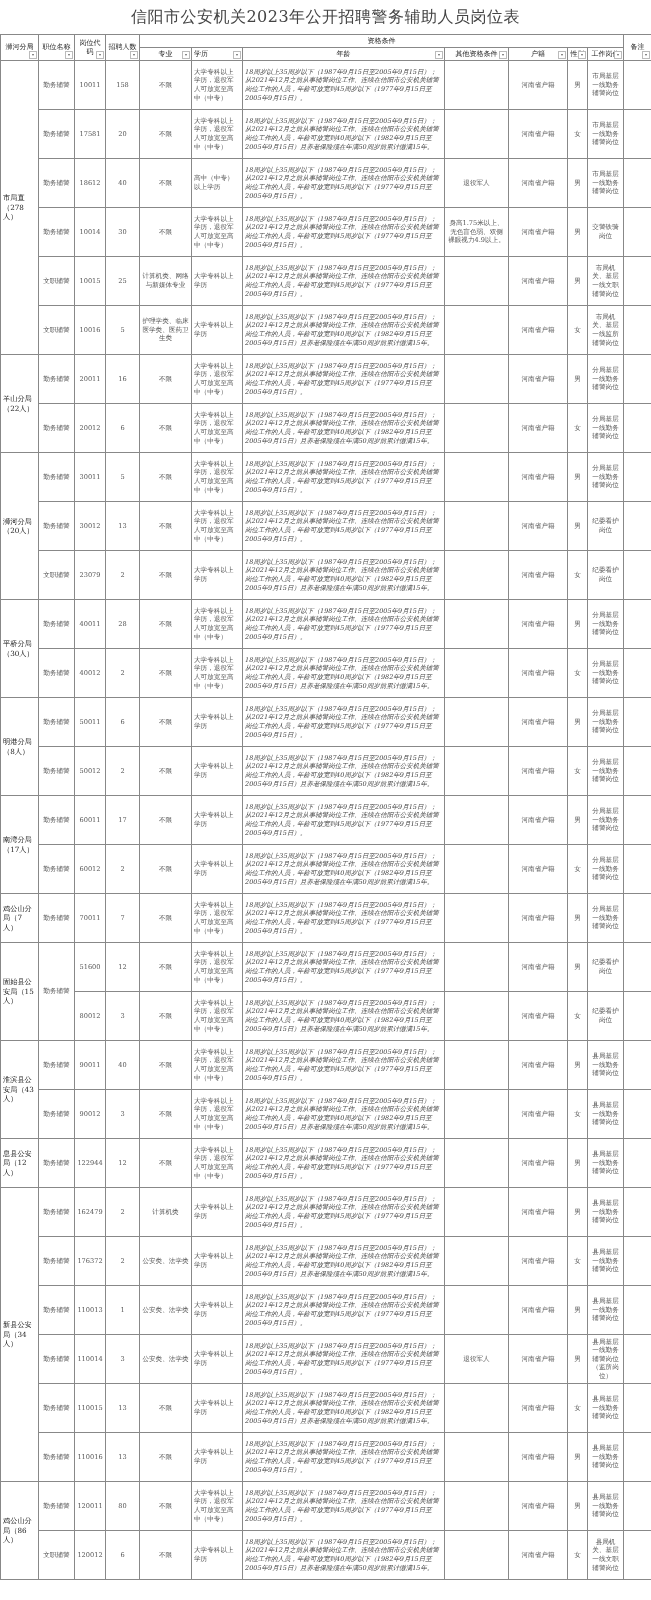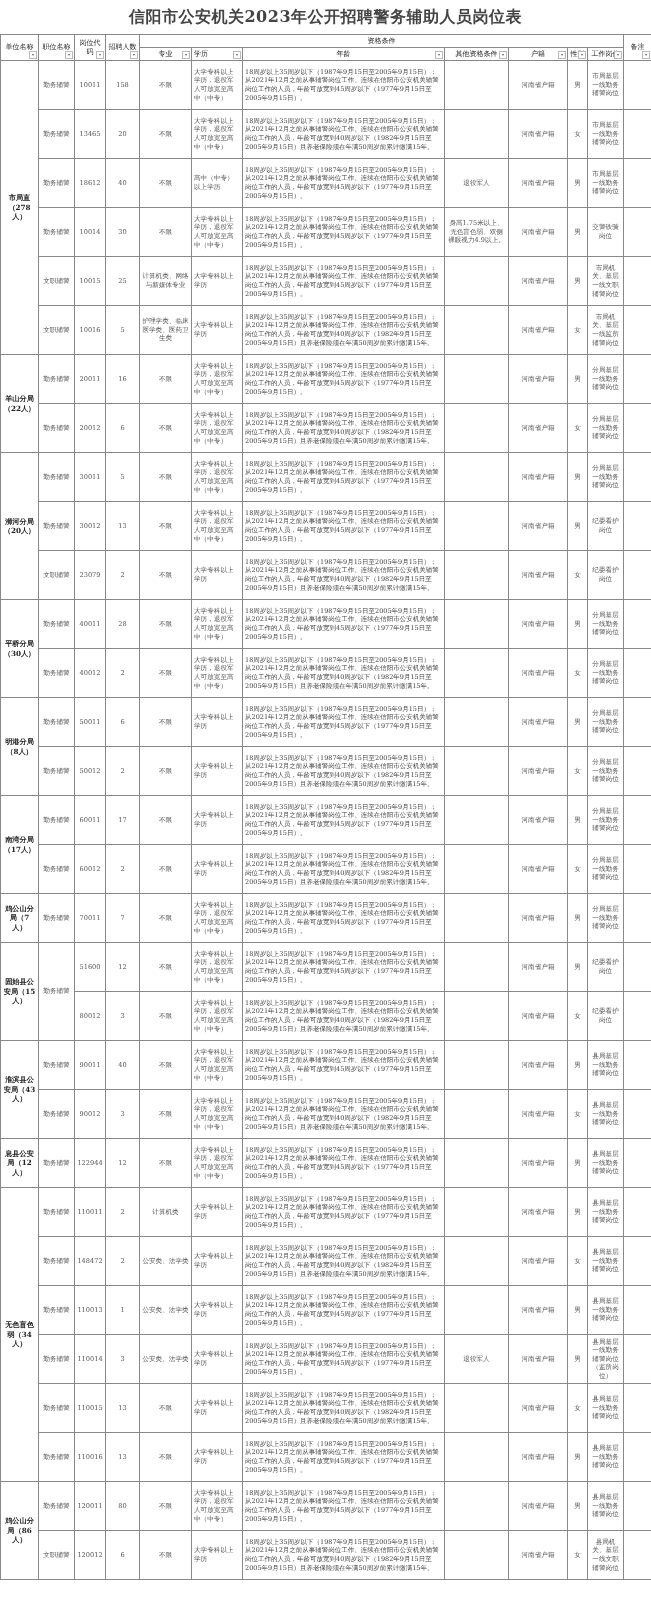--- a/index.html
+++ b/index.html
@@ -1,25 +1,25 @@
 <!DOCTYPE html>
 <html><head>
 <meta charset="utf-8">
 <style>
   html, body { margin:0; padding:0; background:#fff; }
   body { width:651px; height:1600px; overflow:hidden; font-family:"DejaVu Serif","Liberation Serif",serif; color:#333; }
-  .title { height:34px; line-height:34px; text-align:center; font-size:16px; color:#444; letter-spacing:0.5px;font-weight:bold; }
+  .title { height:34px; line-height:34px; text-align:center; font-size:16px; color:#444; letter-spacing:0.5px; }
   table { border-collapse:collapse; table-layout:fixed; width:651px; }
   td, th { border:1px solid #888; padding:0 2px; font-size:6.6px; line-height:8.6px; vertical-align:middle; overflow:hidden; }
   th { font-weight:normal; font-family:"DejaVu Sans","Liberation Sans",sans-serif; font-size:7px; color:#222; position:relative; height:12px; }
   th .dd { position:absolute; right:1px; bottom:1px; width:6px; height:6px; border:1px solid #bbb; font-size:4px; line-height:6px; text-align:center; color:#666; background:#fff; }
   .c { text-align:center; }
   .l { text-align:left; }
-  .unit { font-weight:bold; text-align:center; font-size:7.2px; line-height:9.5px; color:#222; }
-  .age { color:#444; font-size:6.5px; line-height:8.7px; padding-left:2px; }
+  .unit { font-weight:normal; font-size:7.2px; line-height:9.5px; color:#222; }
+  .age { color:#444; font-size:6.5px; line-height:8.7px; padding-left:2px;font-style:italic; }
   .muted { color:#555; }
   tr.r { height:49px; }
 </style>
 </head>
 <body>
 
 <div class="title">信阳市公安机关2023年公开招聘警务辅助人员岗位表</div>
 
 <table>
   <colgroup>
@@ -31,21 +31,21 @@
       <col style="width:51px">
       <col style="width:202px">
       <col style="width:64px">
     <col style="width:59px">
       <col style="width:20px">
       <col style="width:36px">
       <col style="width:28px">
   </colgroup>
   <thead>
     <tr style="height:13px">
-      <th rowspan="2"><span>单位名称</span><span class="dd">▾</span></th>
+      <th rowspan="2"><span>浉河分局</span><span class="dd">▾</span></th>
       <th rowspan="2"><span>职位名称</span><span class="dd">▾</span></th>
       <th rowspan="2"><span>岗位代码</span><span class="dd">▾</span></th>
       <th rowspan="2"><span>招聘人数</span><span class="dd">▾</span></th>
       <th colspan="7">资格条件</th>
       <th rowspan="2"><span>备注</span><span class="dd">▾</span></th>
     </tr>
     <tr style="height:13px">
       <th><span>专业</span><span class="dd">▾</span></th>
       <th class="l"><span>学历</span><span class="dd">▾</span></th>
       <th><span>年龄</span><span class="dd">▾</span></th>
@@ -65,21 +65,21 @@
         <td class="l muted">大学专科以上学历，退役军人可放宽至高中（中专）</td>
         <td class="l age">18周岁以上35周岁以下（1987年9月15日至2005年9月15日）；从2021年12月之前从事辅警岗位工作、连续在信阳市公安机关辅警岗位工作的人员，年龄可放宽到45周岁以下（1977年9月15日至2005年9月15日）。</td>
         <td class="c muted"></td>
         <td class="c muted">河南省户籍</td>
         <td class="c muted">男</td>
         <td class="c muted">市局基层一线勤务辅警岗位</td>
         <td class="c"></td>
       </tr>
       <tr class="r">
         <td class="c muted">勤务辅警</td>
-        <td class="c muted">13465</td>
+        <td class="c muted">17581</td>
         <td class="c muted">20</td>
         <td class="c muted">不限</td>
         <td class="l muted">大学专科以上学历，退役军人可放宽至高中（中专）</td>
         <td class="l age">18周岁以上35周岁以下（1987年9月15日至2005年9月15日）；从2021年12月之前从事辅警岗位工作、连续在信阳市公安机关辅警岗位工作的人员，年龄可放宽到40周岁以下（1982年9月15日至2005年9月15日）且养老保险须在年满50周岁前累计缴满15年。</td>
         <td class="c muted"></td>
         <td class="c muted">河南省户籍</td>
         <td class="c muted">女</td>
         <td class="c muted">市局基层一线勤务辅警岗位</td>
         <td class="c"></td>
       </tr>
@@ -358,36 +358,36 @@
         <td class="c muted">不限</td>
         <td class="l muted">大学专科以上学历，退役军人可放宽至高中（中专）</td>
         <td class="l age">18周岁以上35周岁以下（1987年9月15日至2005年9月15日）；从2021年12月之前从事辅警岗位工作、连续在信阳市公安机关辅警岗位工作的人员，年龄可放宽到45周岁以下（1977年9月15日至2005年9月15日）。</td>
         <td class="c muted"></td>
         <td class="c muted">河南省户籍</td>
         <td class="c muted">男</td>
         <td class="c muted">县局基层一线勤务辅警岗位</td>
         <td class="c"></td>
       </tr>
       <tr class="r">
-        <td rowspan="6" class="unit">无色盲色弱（34人）</td>
-        <td class="c muted">勤务辅警</td>
-        <td class="c muted">110011</td>
+        <td rowspan="6" class="unit">新县公安局（34人）</td>
+        <td class="c muted">勤务辅警</td>
+        <td class="c muted">162479</td>
         <td class="c muted">2</td>
         <td class="c muted">计算机类</td>
         <td class="l muted">大学专科以上学历</td>
         <td class="l age">18周岁以上35周岁以下（1987年9月15日至2005年9月15日）；从2021年12月之前从事辅警岗位工作、连续在信阳市公安机关辅警岗位工作的人员，年龄可放宽到45周岁以下（1977年9月15日至2005年9月15日）。</td>
         <td class="c muted"></td>
         <td class="c muted">河南省户籍</td>
         <td class="c muted">男</td>
         <td class="c muted">县局基层一线勤务辅警岗位</td>
         <td class="c"></td>
       </tr>
       <tr class="r">
         <td class="c muted">勤务辅警</td>
-        <td class="c muted">148472</td>
+        <td class="c muted">176372</td>
         <td class="c muted">2</td>
         <td class="c muted">公安类、法学类</td>
         <td class="l muted">大学专科以上学历</td>
         <td class="l age">18周岁以上35周岁以下（1987年9月15日至2005年9月15日）；从2021年12月之前从事辅警岗位工作、连续在信阳市公安机关辅警岗位工作的人员，年龄可放宽到40周岁以下（1982年9月15日至2005年9月15日）且养老保险须在年满50周岁前累计缴满15年。</td>
         <td class="c muted"></td>
         <td class="c muted">河南省户籍</td>
         <td class="c muted">女</td>
         <td class="c muted">县局基层一线勤务辅警岗位</td>
         <td class="c"></td>
       </tr>

